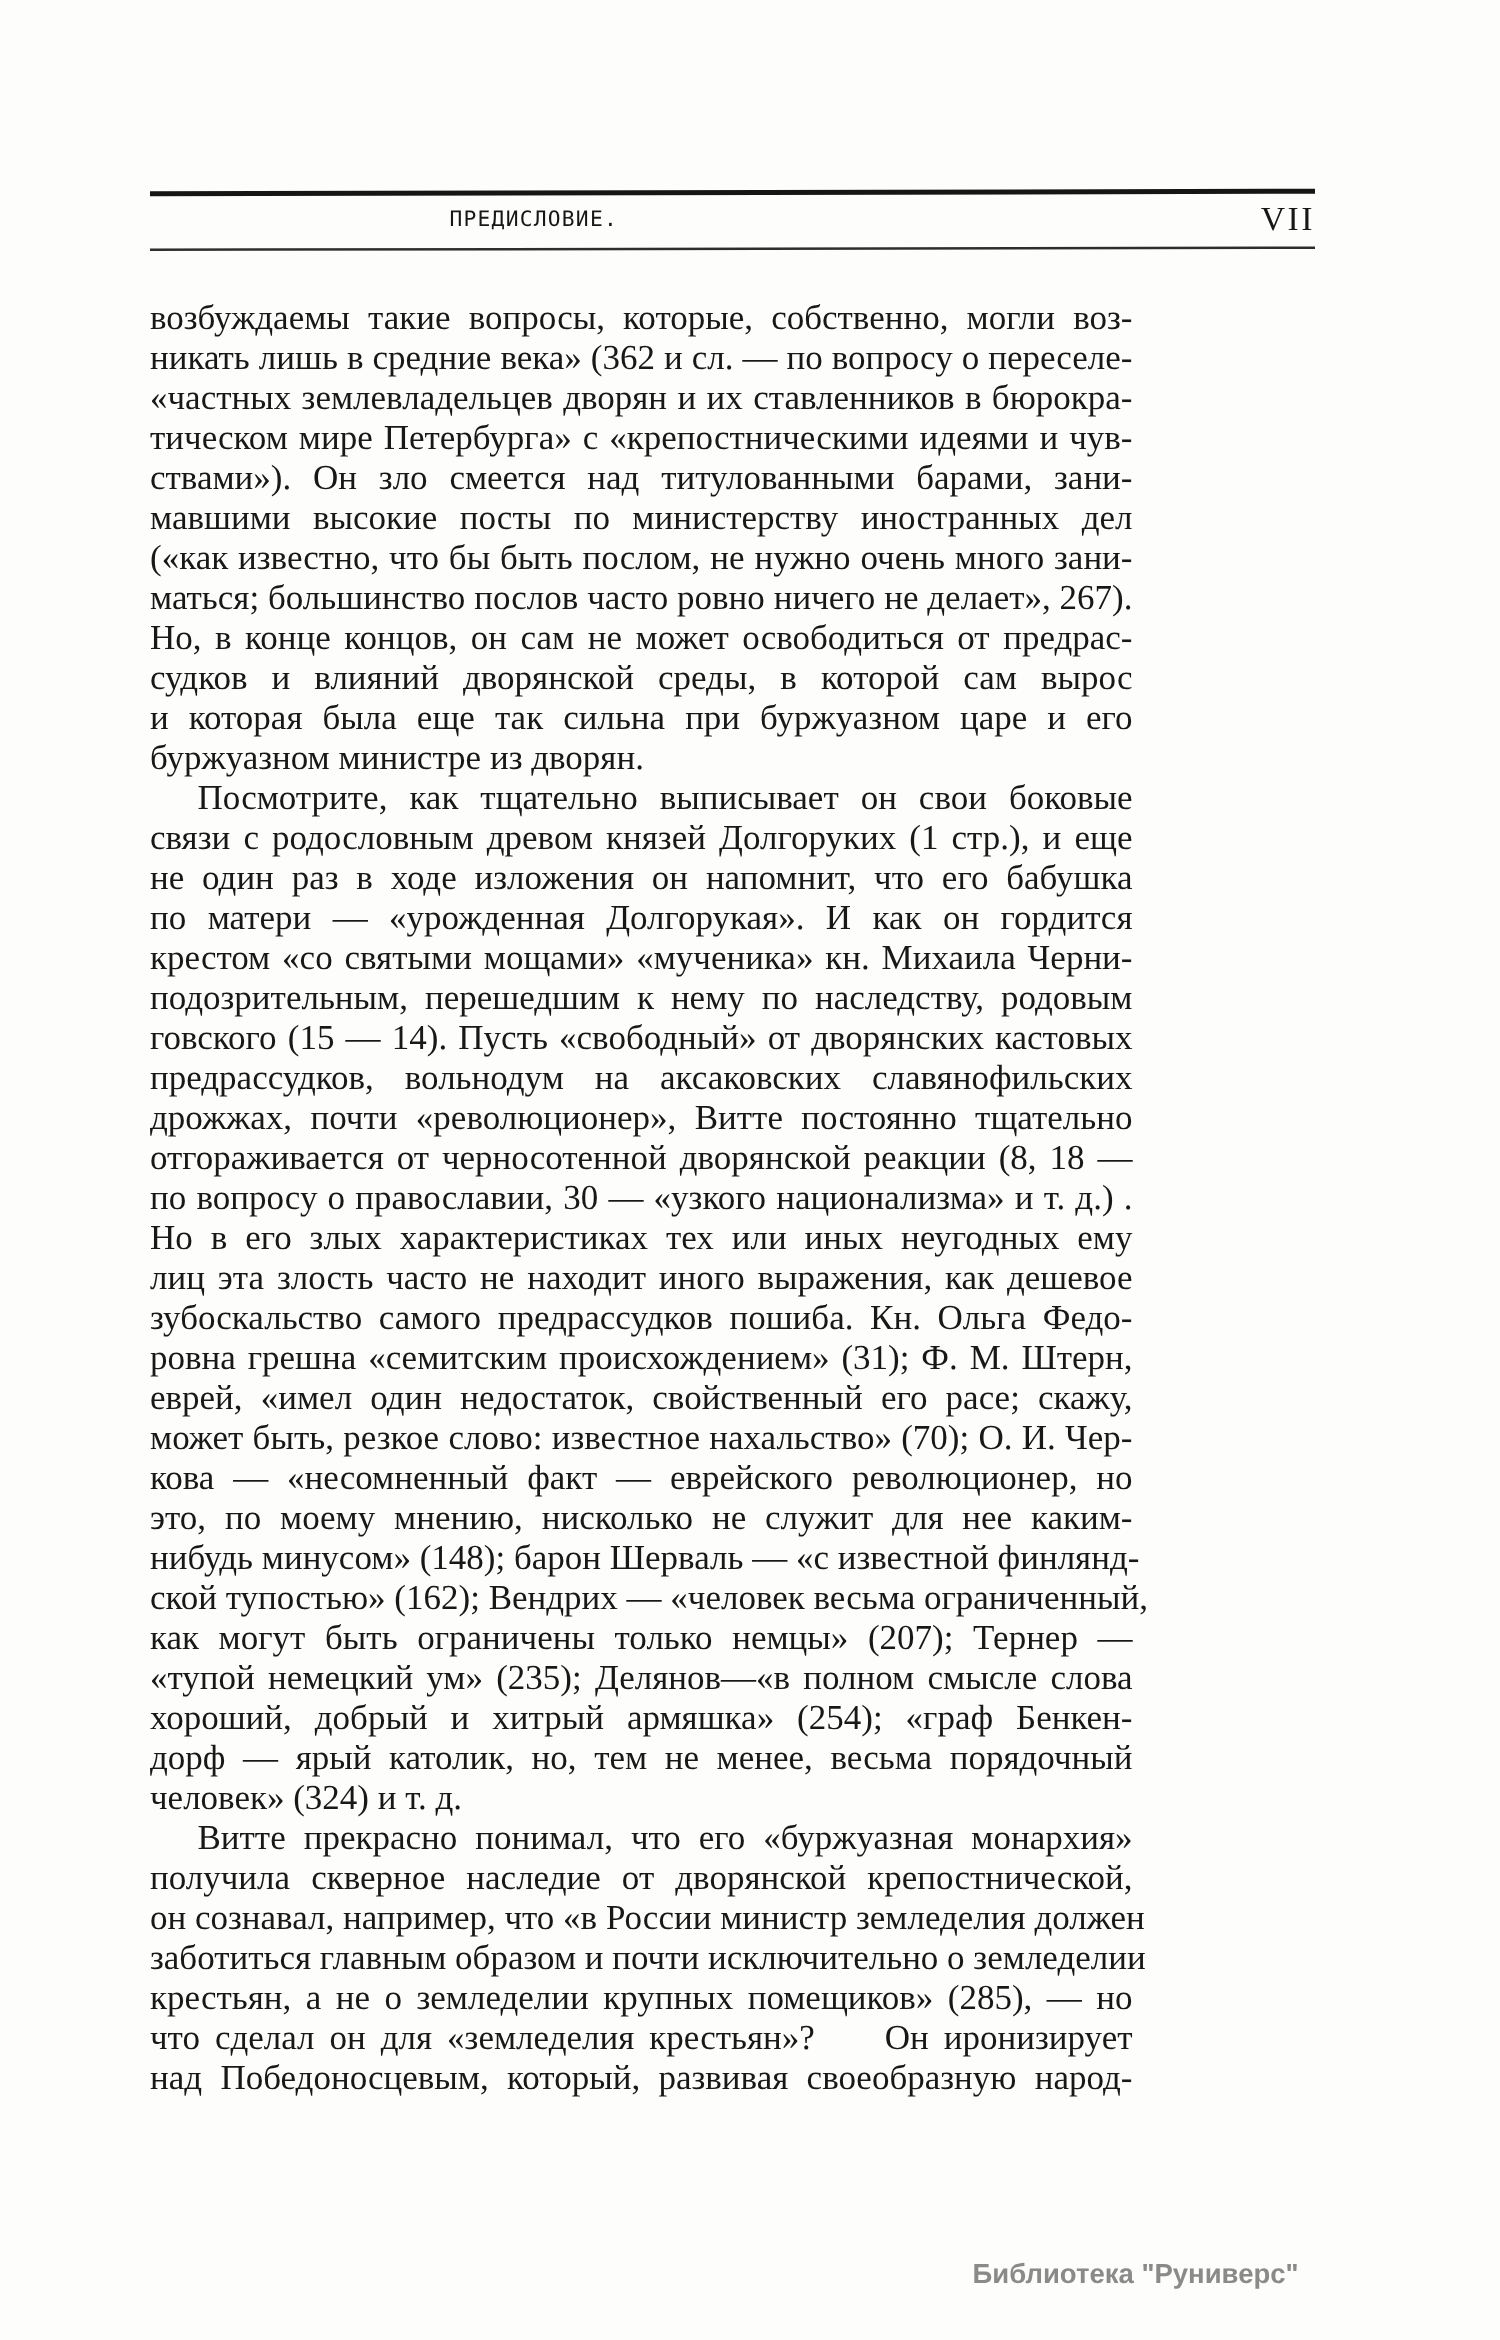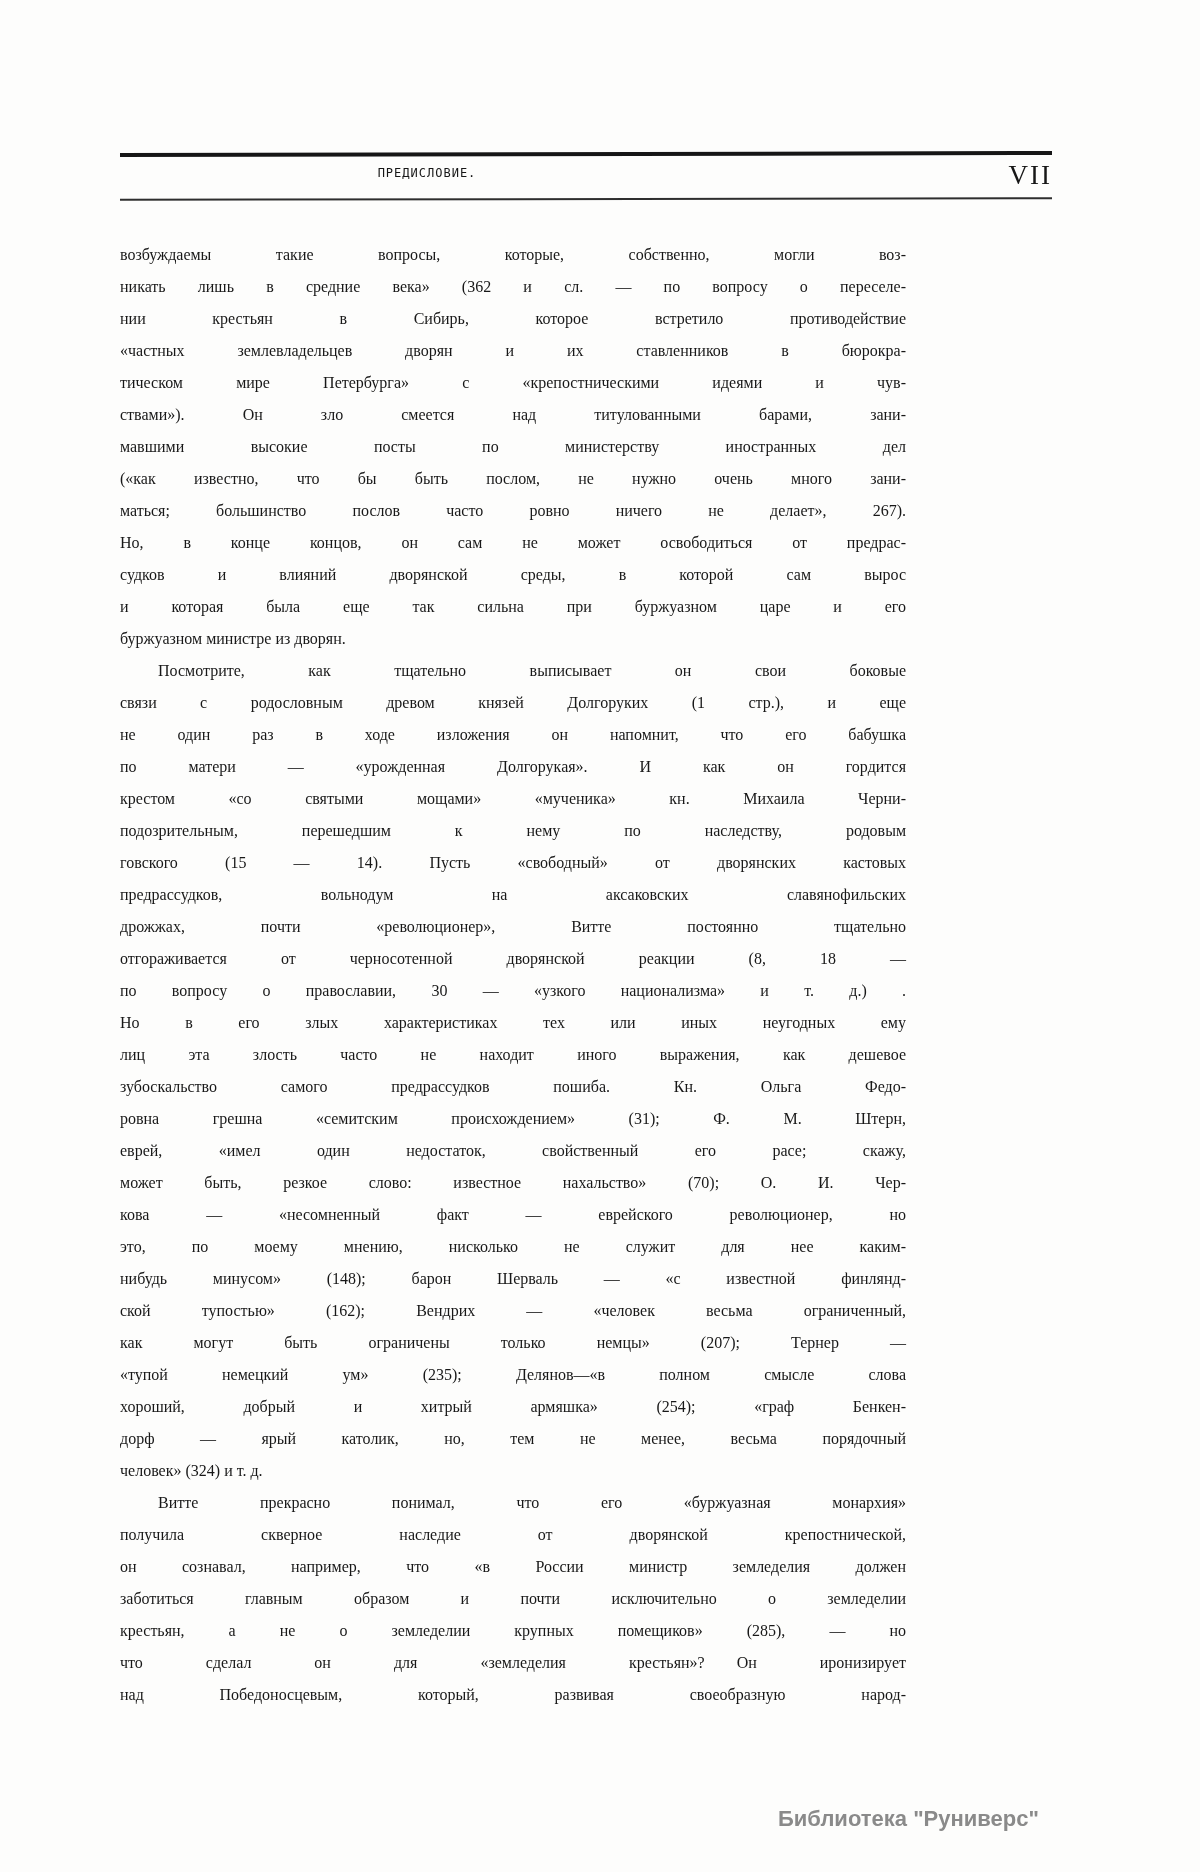--- a/index.html
+++ b/index.html
@@ -32,41 +32,41 @@
     height: 2px;
     background: #2e2e2e;
     transform: rotate(-0.1deg);
   }
   .running-title {
     position: absolute;
     left: 427px;
     top: 166px;
     transform: translateX(-50%);
     font-family: "DejaVu Sans Mono", monospace;
-    font-size: 12px;
+    font-size: 17px;
     letter-spacing: 1px;
     color: #171717;
     white-space: nowrap;
   }
   .page-number {
     position: absolute;
     right: 148px;
     top: 160px;
     font-family: "Liberation Serif", serif;
     font-size: 27px;
     letter-spacing: 2px;
     color: #171717;
   }
   .body-text {
     position: absolute;
     left: 120px;
     top: 239px;
     width: 786px;
     font-family: "Liberation Serif", serif;
-    font-size: 16px;
+    font-size: 28px;
     line-height: 32px;
     color: #181818;
   }
   .paragraph {
     margin: 0;
   }
   .line {
     white-space: nowrap;
     text-align: justify;
     text-align-last: justify;
@@ -99,21 +99,20 @@
   <div class="running-title">ПРЕДИСЛОВИЕ.</div>
 
   <div class="page-number">VII</div>
 
   <div class="rule-bottom"></div>
 
   <div class="body-text">
       <div class="paragraph">
         <div class="line">возбуждаемы такие вопросы, которые, собственно, могли воз-</div>
         <div class="line">никать лишь в средние века» (362 и сл. — по вопросу о переселе-</div>
-        <div class="line">нии крестьян в Сибирь, которое встретило противодействие</div>
         <div class="line">«частных землевладельцев дворян и их ставленников в бюрокра-</div>
         <div class="line">тическом мире Петербурга» с «крепостническими идеями и чув-</div>
         <div class="line">ствами»).  Он зло смеется над титулованными барами, зани-</div>
         <div class="line">мавшими высокие посты по министерству иностранных дел</div>
         <div class="line">(«как известно, что бы быть послом, не нужно очень много зани-</div>
         <div class="line">маться; большинство послов часто ровно ничего не делает», 267).</div>
         <div class="line">Но, в конце концов, он сам не может освободиться от предрас-</div>
         <div class="line">судков и влияний дворянской среды, в которой сам вырос</div>
         <div class="line">и которая была еще так сильна при буржуазном царе и его</div>
         <div class="line flush">буржуазном министре из дворян.</div>

